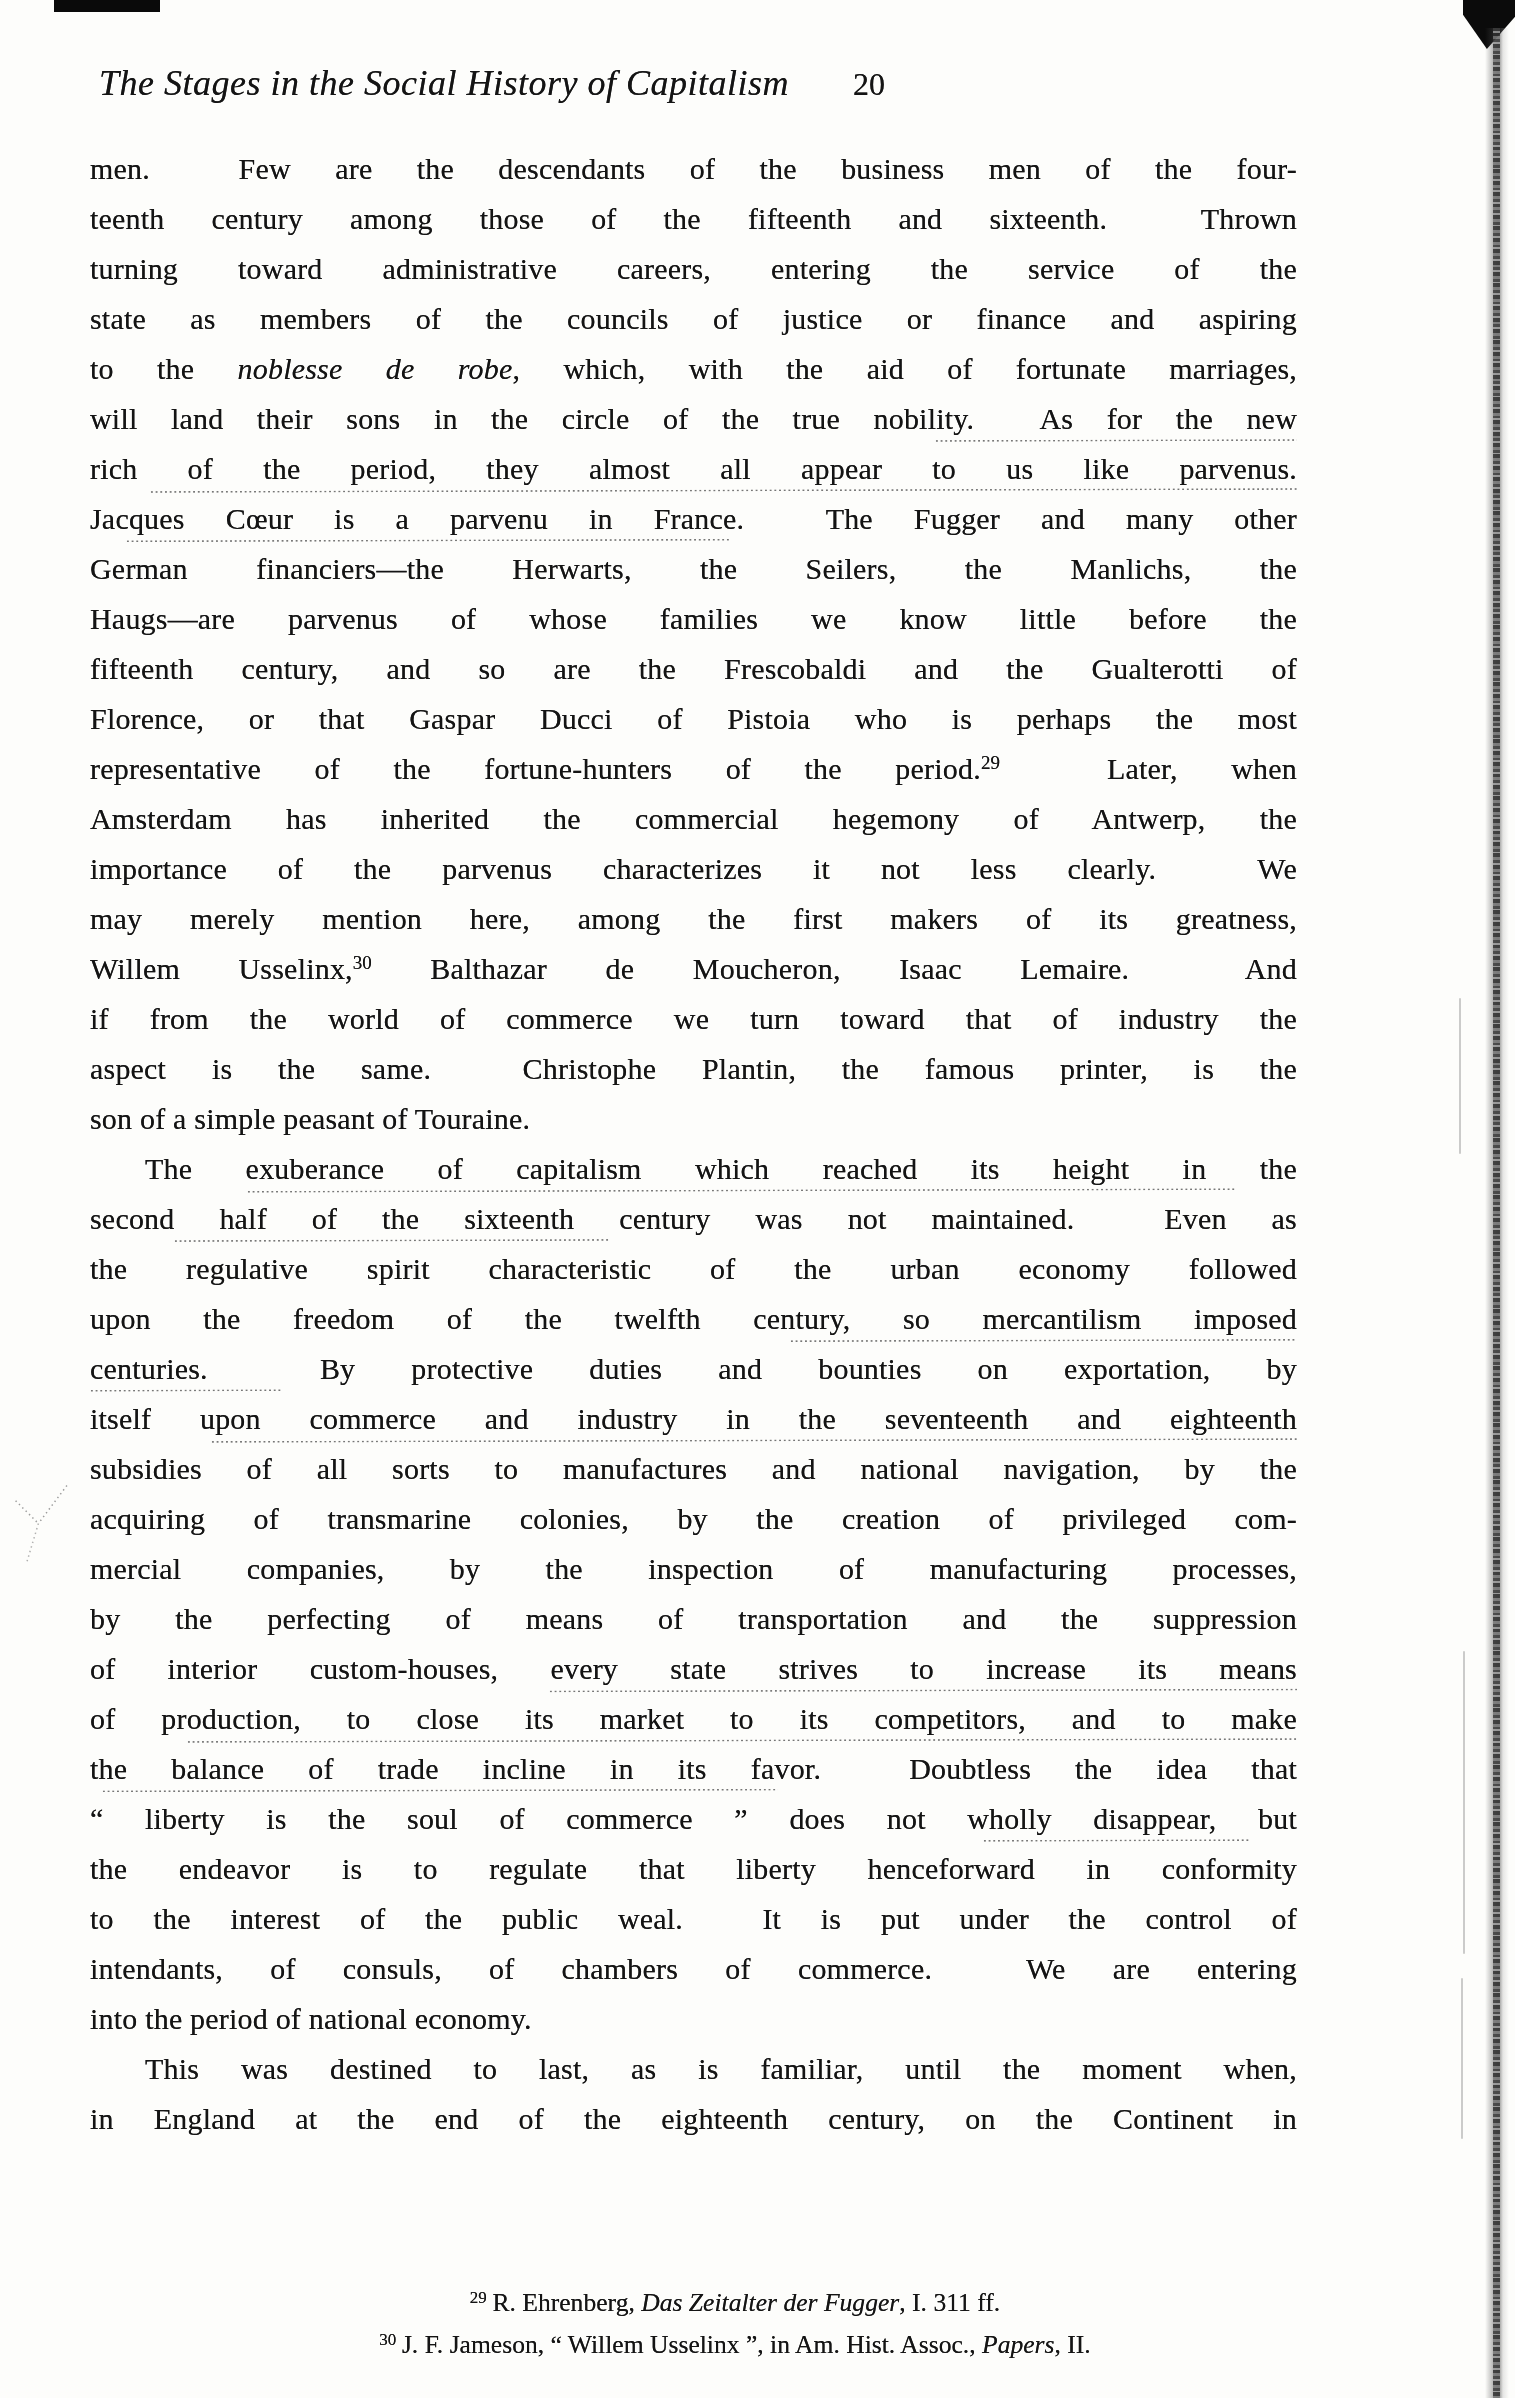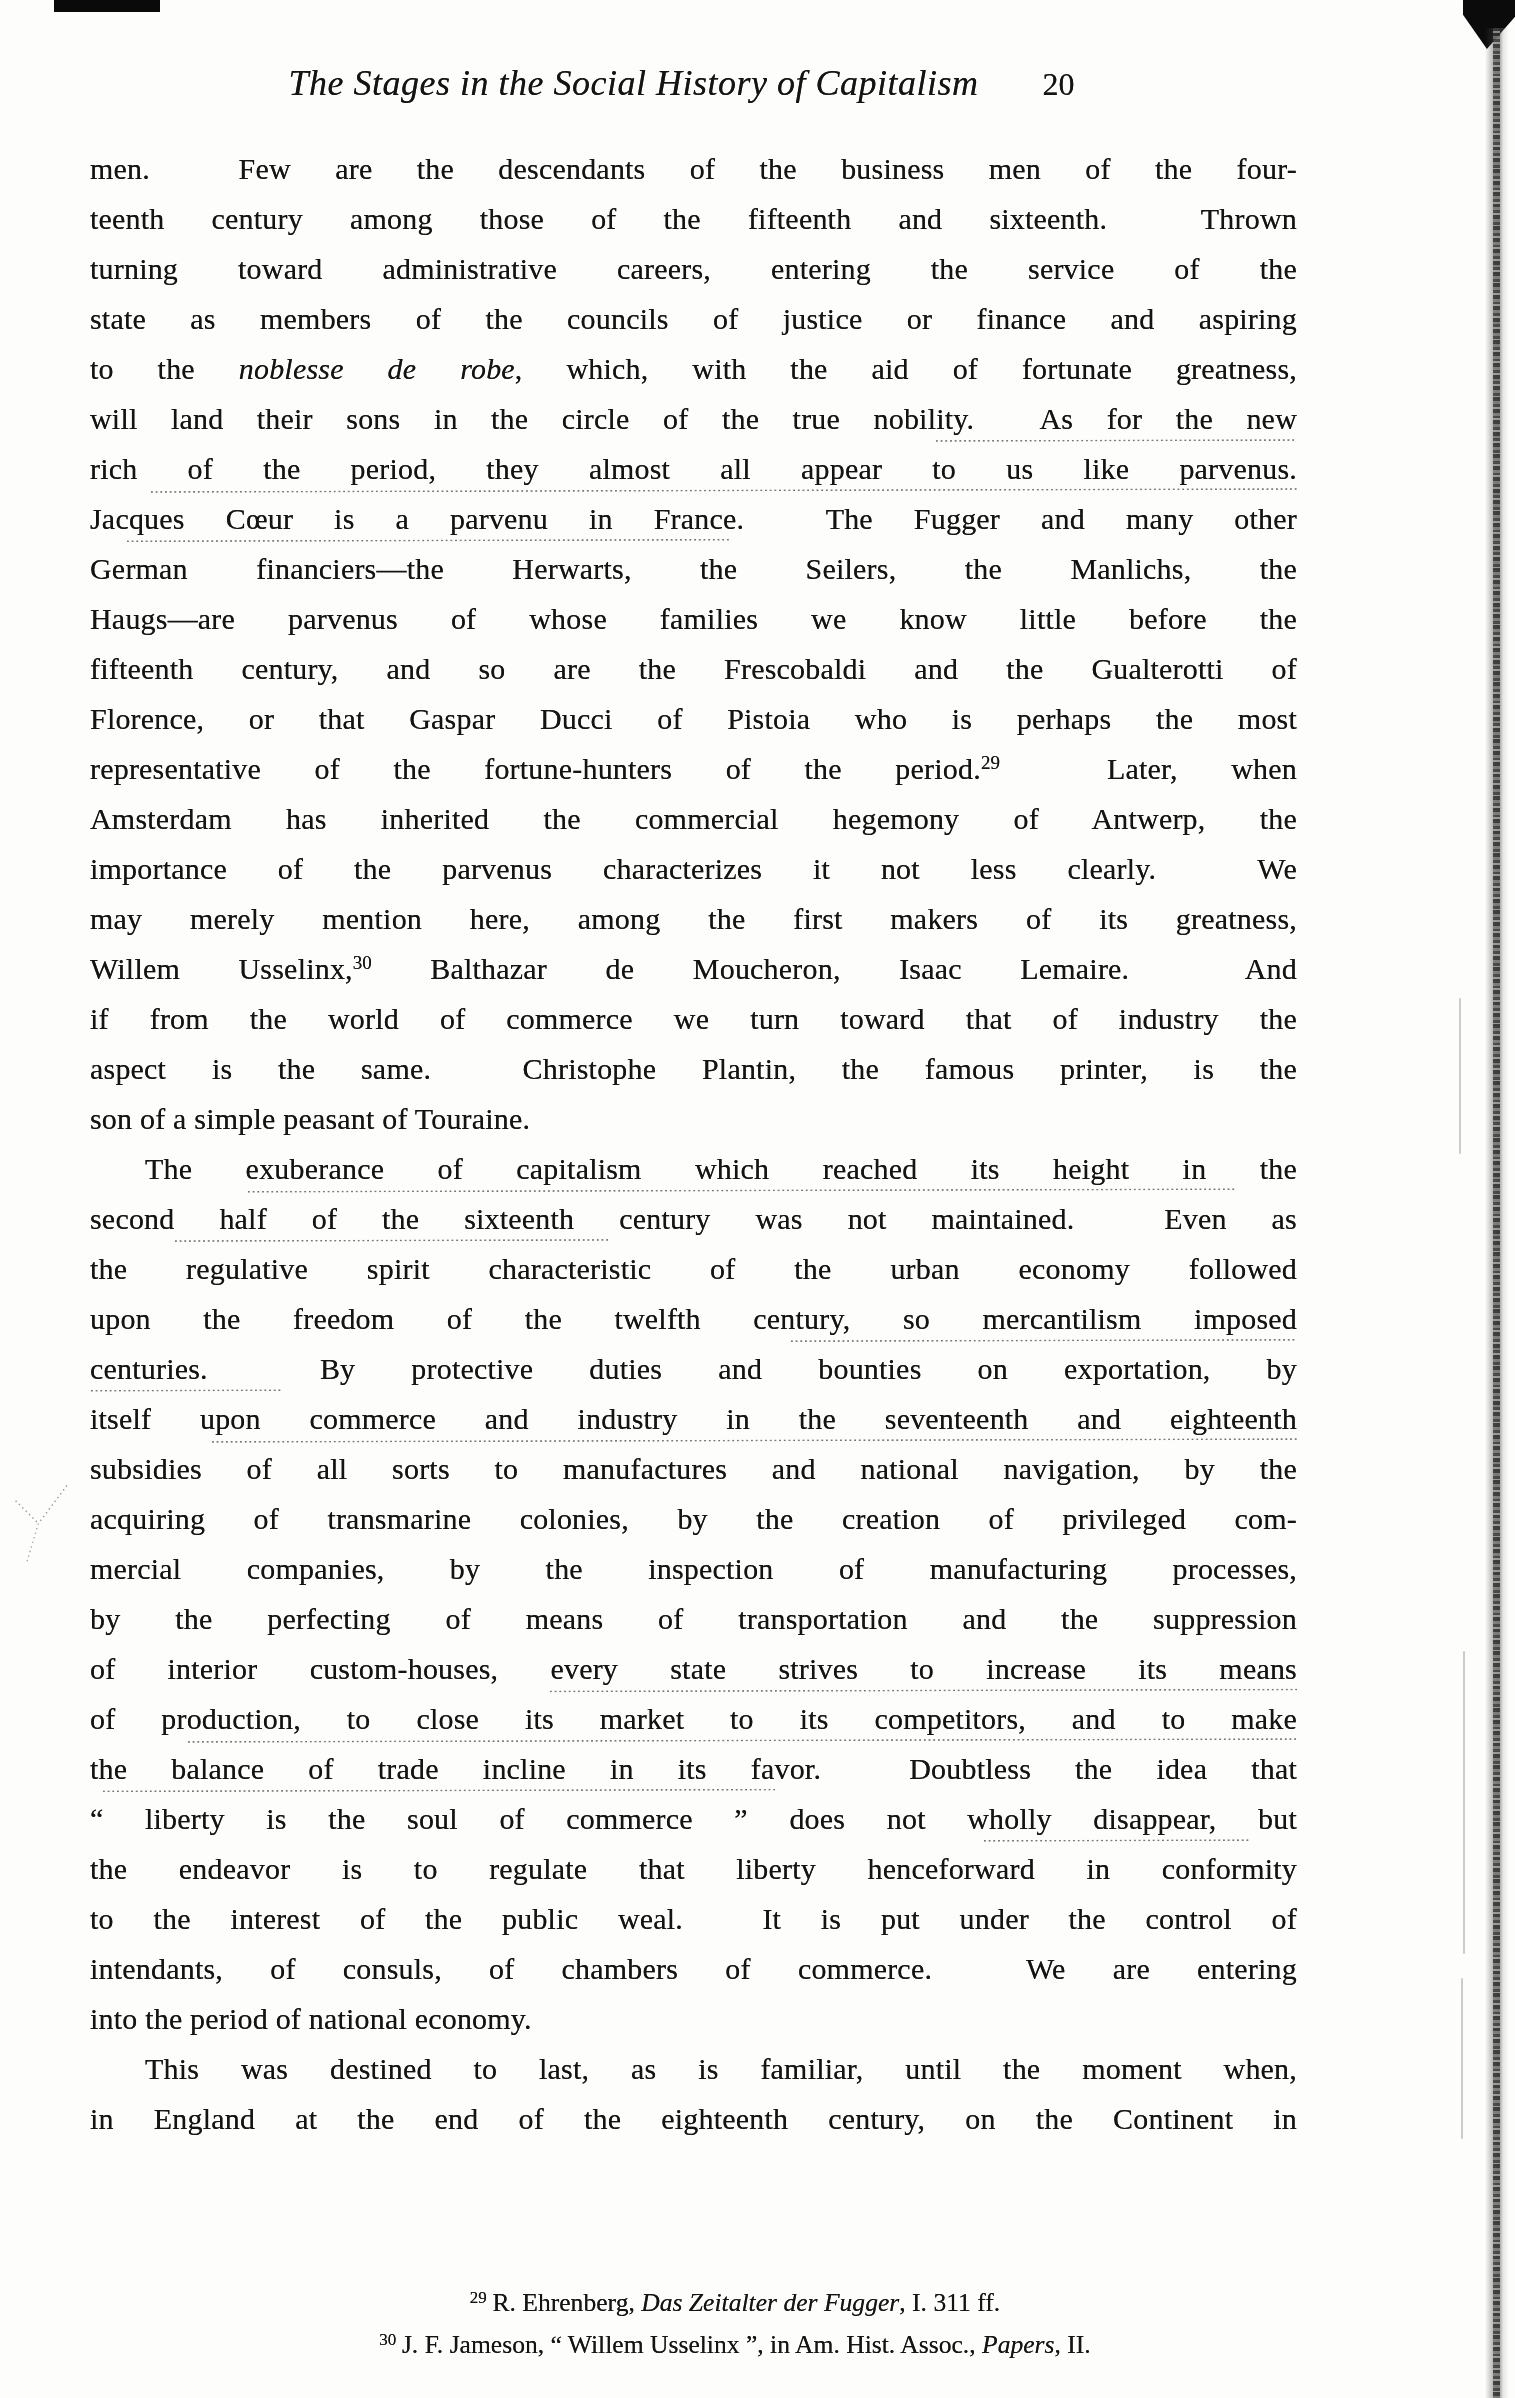--- a/index.html
+++ b/index.html
@@ -22,21 +22,21 @@
     background:linear-gradient(to right,rgba(0,0,0,0) 0%,rgba(70,70,70,.45) 40%,rgba(40,40,40,.55) 55%,rgba(160,160,160,.25) 75%,rgba(255,255,255,0) 100%);
   }
   .edge-strip::before{
     content:"";position:absolute;left:8.5px;top:0;bottom:0;width:6.6px;
     background-image:repeating-linear-gradient(180deg,#3c3c3c 0 2.8px,#9a9a9a 2.8px 4.7px,#2f2f2f 4.7px 8.5px,#777 8.5px 11.4px);
     filter:blur(0.4px);opacity:.85;
   }
   .margin-pencil-line{position:absolute;width:1.9px;background:#8d8d8d;opacity:.45;border-radius:1.9px;}
   .check-mark{position:absolute;left:7.6px;top:1476px;}
   
-  .header{position:absolute;top:62px;left:78px;width:1207px;text-align:center;white-space:nowrap;}
+  .header{position:absolute;top:62px;left:99px;width:1207px;white-space:nowrap;}
   .title{font-style:italic;font-size:36px;letter-spacing:0.5px;text-shadow:0 0 0.5px rgba(0,0,0,.75);}
   .pagenum{font-size:32px;margin-left:64px;text-shadow:0 0 0.5px rgba(0,0,0,.75);}
   
   .body{position:absolute;top:144px;left:90px;width:1207px;font-size:30px;}
   .line{
     position:relative;height:50px;line-height:50px;
     text-align:justify;text-align-last:justify;text-justify:inter-word;
     letter-spacing:0.2px;text-shadow:0 0 0.5px rgba(0,0,0,.72);
     white-space:normal;overflow:visible;
   }
@@ -75,21 +75,21 @@
 
   <div class="header">
     <span class="title">The Stages in the Social History of Capitalism</span><span class="pagenum">20</span>
   </div>
 
   <div class="body" id="body-lines">
       <div class="line"><span>men.&nbsp; Few are the descendants of the business men of the four-</span></div>
       <div class="line"><span>teenth century among those of the fifteenth and sixteenth.&nbsp; Thrown</span></div>
       <div class="line"><span>turning toward administrative careers, entering the service of the</span></div>
       <div class="line"><span>state as members of the councils of justice or finance and aspiring</span></div>
-      <div class="line"><span>to the </span><span class="seg-italic">noblesse de robe</span><span>, which, with the aid of fortunate greatness,</span></div>
+      <div class="line"><span>to the </span><span class="seg-italic">noblesse de robe</span><span>, which, with the aid of fortunate marriages,</span></div>
       <div class="line"><span>will land their sons in the circle of the true nobility.&nbsp; As for the new</span><span class="pencil-underline" style="left: 70%; width: 30%;"></span></div>
       <div class="line"><span>rich of the period, they almost all appear to us like parvenus.</span><span class="pencil-underline" style="left: 5%; width: 95%;"></span></div>
       <div class="line"><span>Jacques Cœur is a parvenu in France.&nbsp; The Fugger and many other</span><span class="pencil-underline" style="left: 3%; width: 50%;"></span></div>
       <div class="line"><span>German financiers—the Herwarts, the Seilers, the Manlichs, the</span></div>
       <div class="line"><span>Haugs—are parvenus of whose families we know little before the</span></div>
       <div class="line"><span>fifteenth century, and so are the Frescobaldi and the Gualterotti of</span></div>
       <div class="line"><span>Florence, or that Gaspar Ducci of Pistoia who is perhaps the most</span></div>
       <div class="line"><span>representative of the fortune-hunters of the period.</span><span class="seg-sup">29</span><span>&nbsp; Later, when</span></div>
       <div class="line"><span>Amsterdam has inherited the commercial hegemony of Antwerp, the</span></div>
       <div class="line"><span>importance of the parvenus characterizes it not less clearly.&nbsp; We</span></div>

